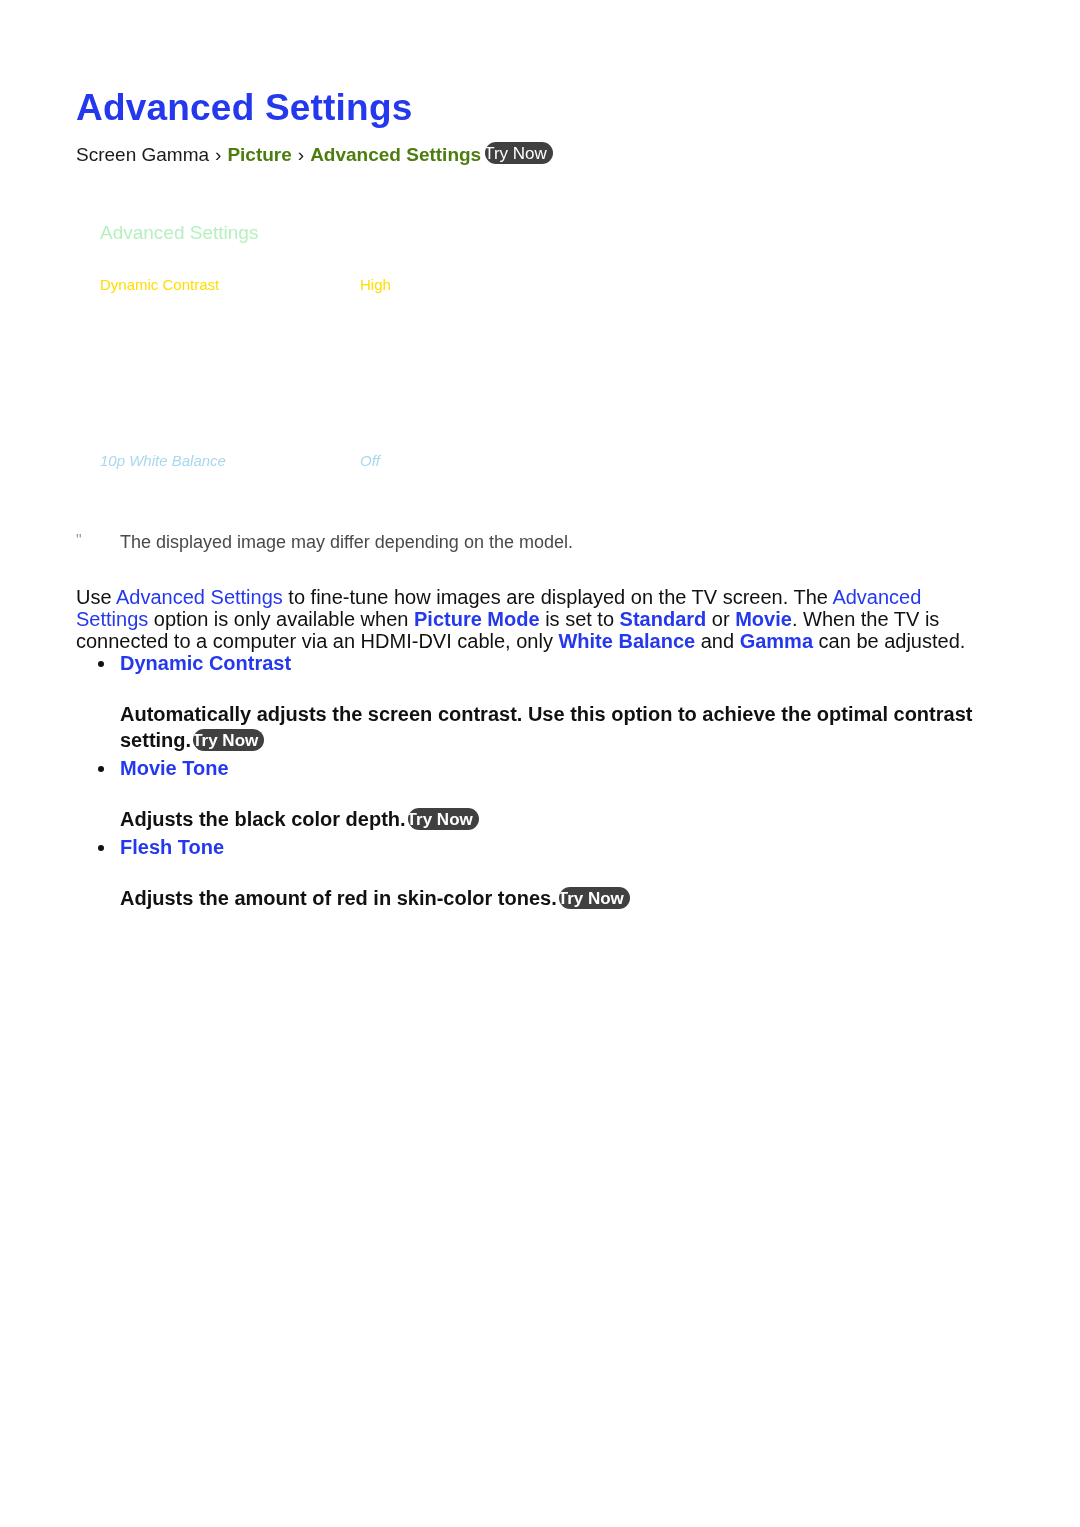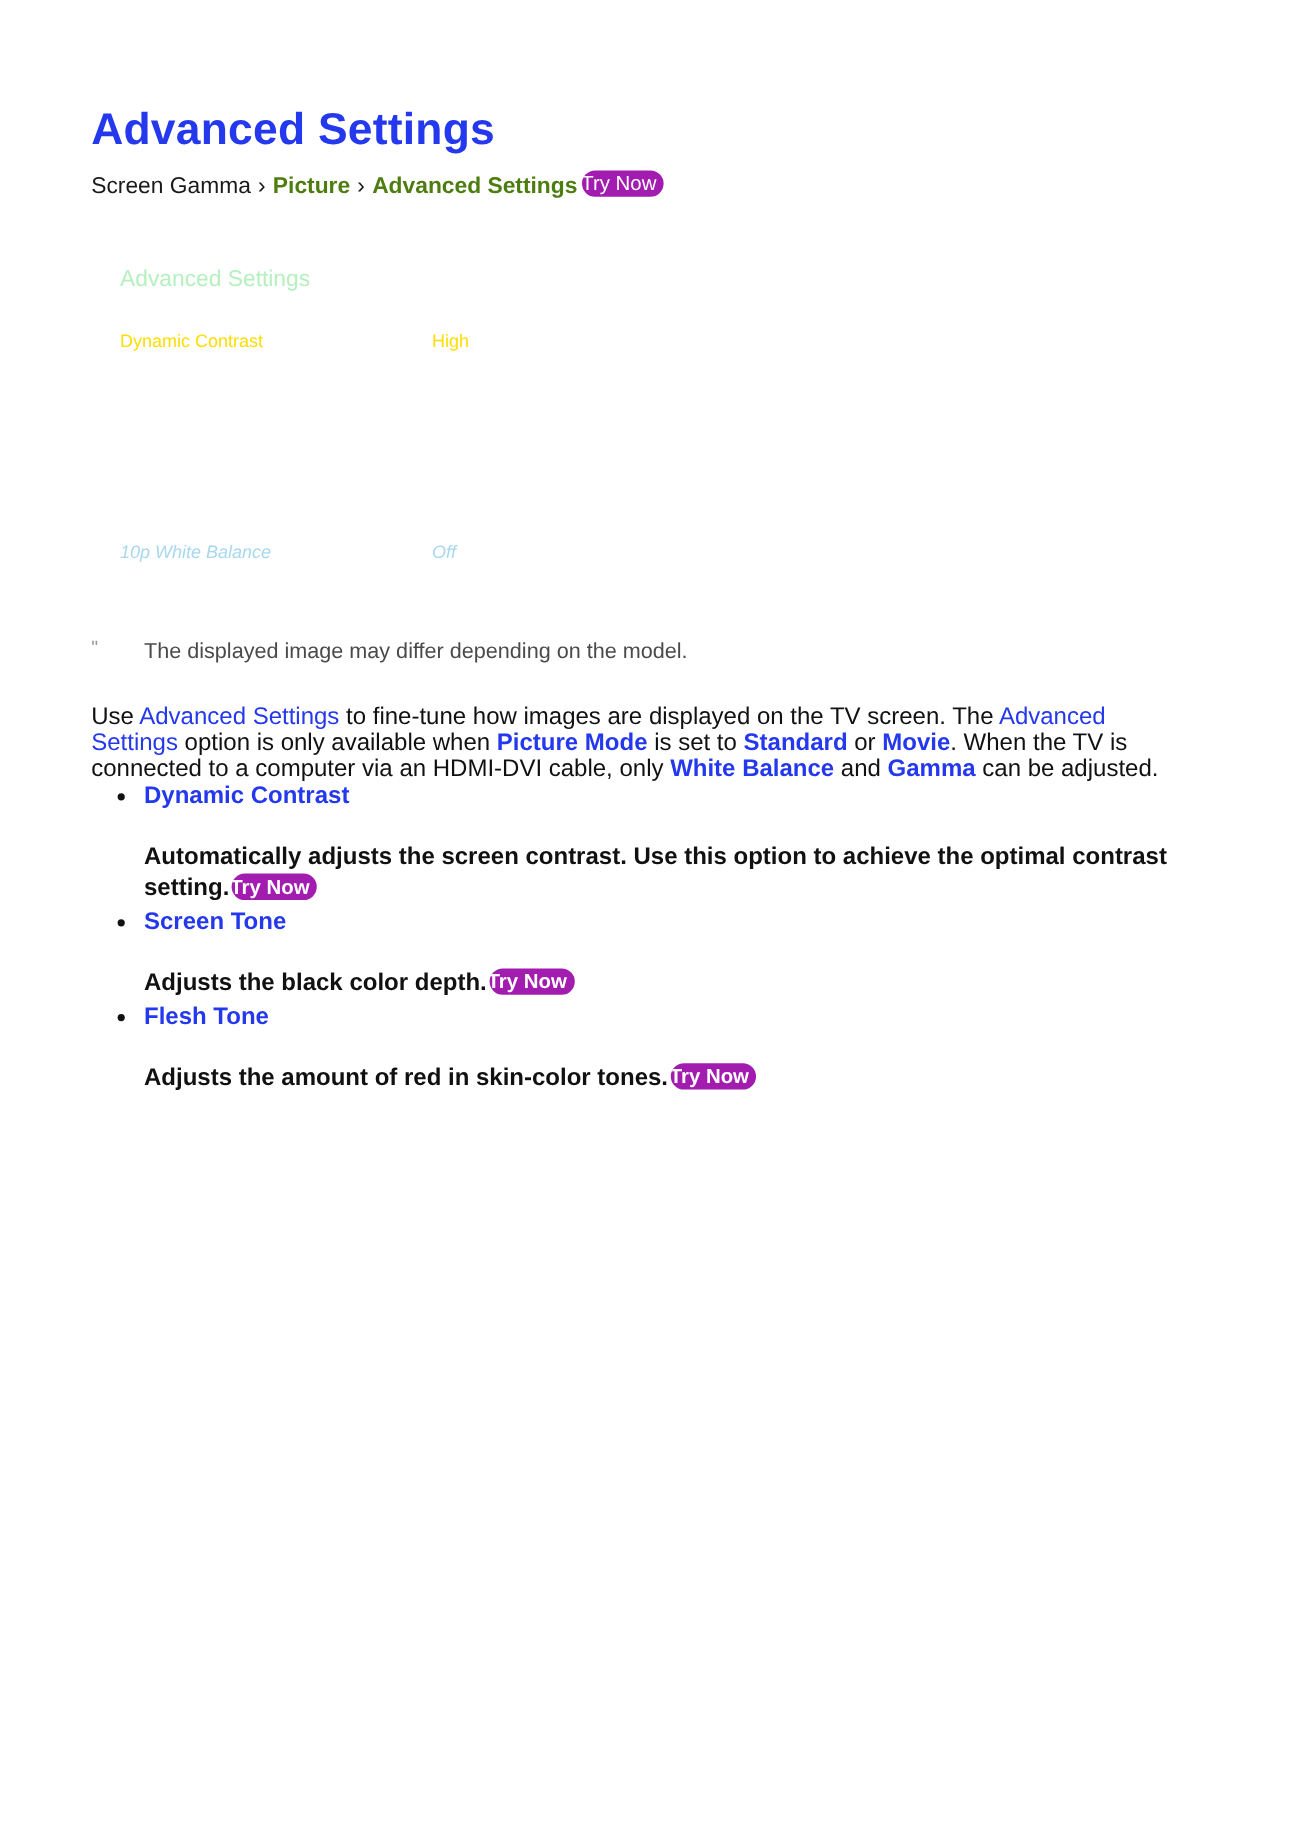--- a/index.html
+++ b/index.html
@@ -47,21 +47,21 @@
   #breadcrumb .crumb-link { color: #4d7c0f; font-weight: bold; }
   #breadcrumb .crumb-sep {
     color: #1a1a1a;
     margin: 0 6px;
     font-weight: normal;
   }
 
   
   .try-now {
     display: inline-block;
-    background: #a21caf;
+    background: #404040;
     color: #ffffff;
     font-size: 17px;
     line-height: 22px;
     height: 22px;
     padding: 1px 6px 1px 2px;
     border-radius: 11px;
     vertical-align: -3px;
     margin-left: 4px;
     white-space: nowrap;
     overflow: hidden;
@@ -254,21 +254,21 @@
       <span>Dynamic Contrast</span>
     </div>
     <div class="option-desc">
       <span>Automatically adjusts the screen contrast. Use this option to achieve the optimal contrast setting.</span><span class="try-now inline">Try Now</span>
     </div>
   </div>
 
   <div class="option-block" id="option-1">
     <div class="option-head">
       <span class="bullet-dot"></span>
-      <span>Screen Tone</span>
+      <span>Movie Tone</span>
     </div>
     <div class="option-desc">
       <span>Adjusts the black color depth.</span><span class="try-now inline">Try Now</span>
     </div>
   </div>
 
   <div class="option-block" id="option-2">
     <div class="option-head">
       <span class="bullet-dot"></span>
       <span>Flesh Tone</span>

